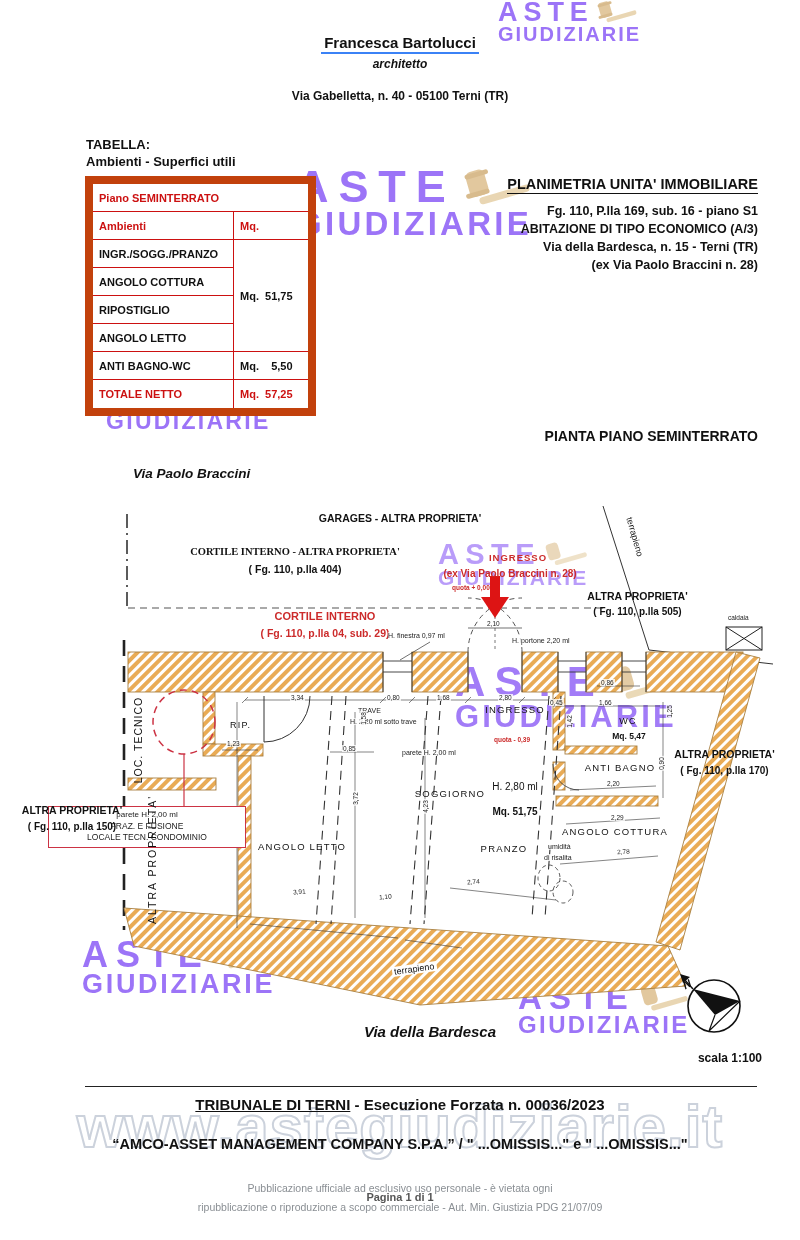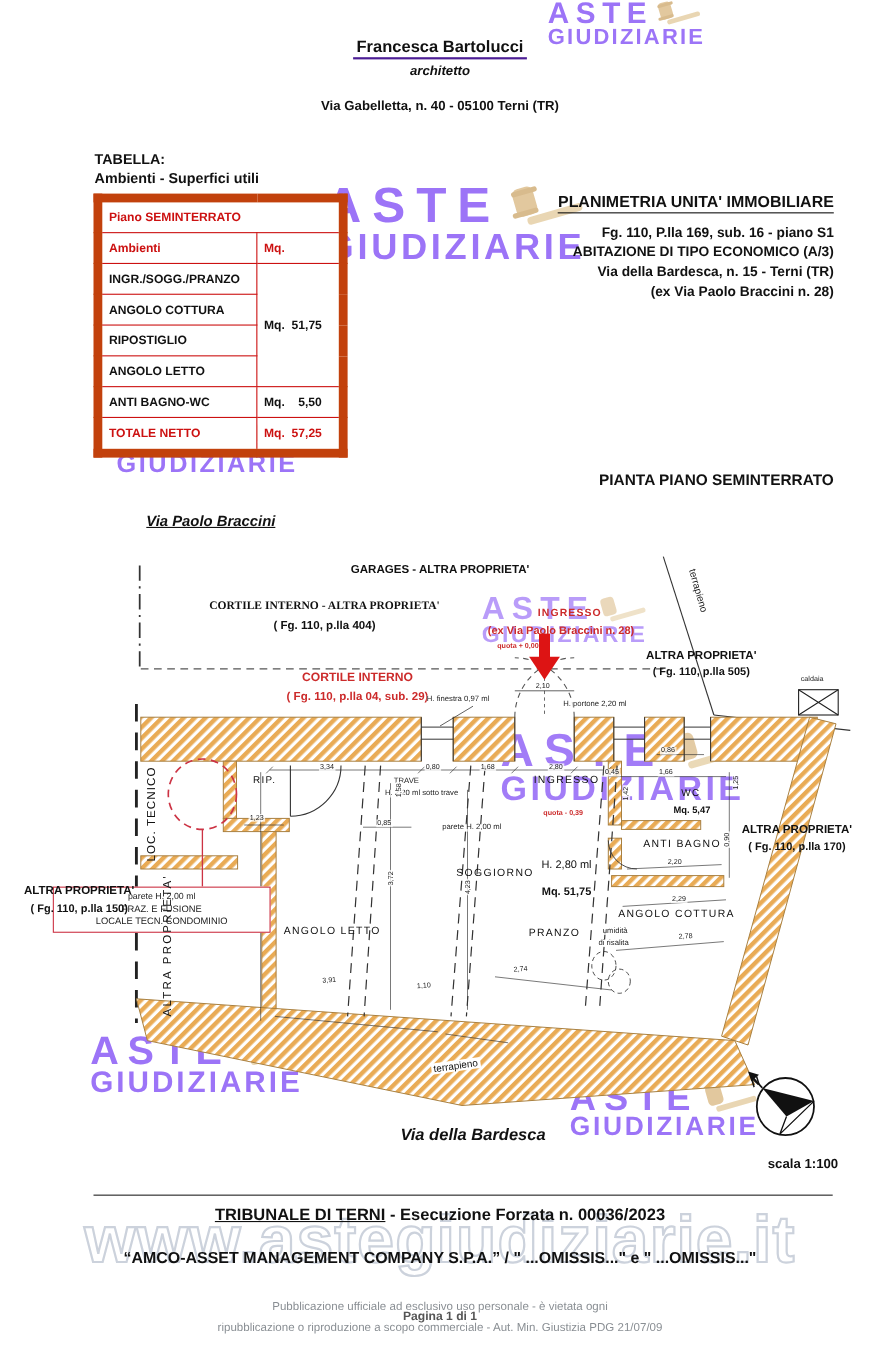--- a/index.html
+++ b/index.html
@@ -4,21 +4,21 @@
 <style>
   html,body{margin:0;padding:0;background:#e9e9e9;}
   .page{position:relative;width:800px;height:1240px;margin:0 auto;background:#ffffff;
         font-family:"Liberation Sans","DejaVu Sans",sans-serif;overflow:hidden;color:#111;}
   .lbl{position:absolute;white-space:nowrap;color:#111;line-height:1.15;}
   .b{font-weight:bold;}
   .i{font-style:italic;}
   .c{text-align:center;}
   .r{text-align:right;}
   .red{color:#cc2b2b;}
-  .u{border-bottom:2px solid #4c1d95;padding:0 3px 1px 3px;display:inline-block;}
+  .u{border-bottom:2px solid #3b82f6;padding:0 3px 1px 3px;display:inline-block;}
   
   .wm{position:absolute;color:#8b5cf6;font-weight:bold;line-height:.92;opacity:.85;--a:32px;--g:23px;}
   .wm .wm-row{display:flex;align-items:flex-start;}
   .wm .wm-aste{font-size:var(--a);letter-spacing:.22em;}
   .wm .wm-giud{font-size:var(--g);letter-spacing:.10em;}
   .wm .gavel{width:calc(var(--a)*1.9);height:calc(var(--a)*1.0);margin-left:-4px;margin-top:-2px;flex:none;}
   .wm-url{position:absolute;left:0;width:800px;text-align:center;font-weight:bold;
           font-size:60px;letter-spacing:1px;color:transparent;-webkit-text-stroke:2px #ccd2dc;}
   
   .stable{position:absolute;left:85px;top:176px;border-collapse:collapse;border:8px solid #c2410c;
@@ -179,21 +179,21 @@
   </tbody>
     </table>
 
   <div class="lbl r" style="left:470px;width:288px;top:176px;font-size:14.5px;"><span class="b" style="border-bottom:1.5px solid #111;padding-bottom:1px;">PLANIMETRIA UNITA' IMMOBILIARE</span></div>
   <div class="lbl r b" style="left:470px;width:288px;top:204px;font-size:12.5px;">Fg. 110, P.lla 169, sub. 16  - piano S1</div>
   <div class="lbl r b" style="left:470px;width:288px;top:222px;font-size:12.5px;">ABITAZIONE DI TIPO ECONOMICO (A/3)</div>
   <div class="lbl r b" style="left:470px;width:288px;top:240px;font-size:12.5px;">Via della Bardesca, n. 15 - Terni (TR)</div>
   <div class="lbl r b" style="left:470px;width:288px;top:258px;font-size:12.5px;">(ex Via  Paolo Braccini n. 28)</div>
 
   <div class="lbl r b" style="left:475px;width:283px;top:428px;font-size:14px;">PIANTA PIANO SEMINTERRATO</div>
-  <div class="lbl b i" style="left:133px;top:466px;font-size:13.5px;text-decoration:underline;">Via Paolo Braccini</div>
+  <div class="lbl b i" style="left:133px;top:466px;font-size:13.5px;">Via Paolo Braccini</div>
 
   <svg class="plansvg" width="800" height="575" viewBox="0 0 800 575">
     <defs>
       <pattern id="hatch" width="7" height="7" patternUnits="userSpaceOnUse" patternTransform="rotate(45)">
         <rect width="7" height="7" fill="#ffffff"></rect>
         <rect width="4" height="7" fill="#e9ab55"></rect>
       </pattern>
     </defs>
 
     <path d="M127,14 V108" stroke="#333" stroke-width="1.6" stroke-dasharray="14,5,2,5" fill="none"></path>
@@ -290,21 +290,21 @@
   <div class="lbl c b red" style="left:220px;width:210px;top:627px;font-size:10.5px;">( Fg. 110, p.lla 04, sub. 29)</div>
   <div class="lbl b red" style="left:452px;top:584px;font-size:6.5px;">quota + 0,00</div>
   <div class="small" style="left:388px;top:632px;">H. finestra 0,97 ml</div>
   <div class="dim" style="left:486px;top:620px;">2,10</div>
   <div class="small" style="left:512px;top:637px;">H. portone 2,20 ml</div>
   <div class="small" style="left:728px;top:614px;font-size:6.5px;">caldaia</div>
 
   <div class="lbl c vrot" style="left:132px;top:788px;width:96px;font-size:10.5px;letter-spacing:1px;">
     <span>LOC.</span> <span>TECNICO</span>
   </div>
-  <div class="room" style="left:230px;top:704px;font-size:9px;">RIP.</div>
+  <div class="room" style="left:230px;top:720px;font-size:9px;">RIP.</div>
   <div class="dim" style="left:226px;top:740px;">1,23</div>
   <div class="small" style="left:358px;top:707px;">TRAVE</div>
   <div class="small" style="left:350px;top:718px;">H. 2,20 ml sotto trave</div>
   <div class="dim" style="left:290px;top:694px;">3,34</div>
   <div class="dim" style="left:386px;top:694px;">0,80</div>
   <div class="dim" style="left:436px;top:694px;">1,68</div>
   <div class="dim" style="left:498px;top:694px;">2,80</div>
   <div class="dim" style="left:549px;top:699px;">0,45</div>
   <div class="dim" style="left:598px;top:699px;">1,66</div>
   <div class="dim" style="left:600px;top:679px;">0,86</div>

